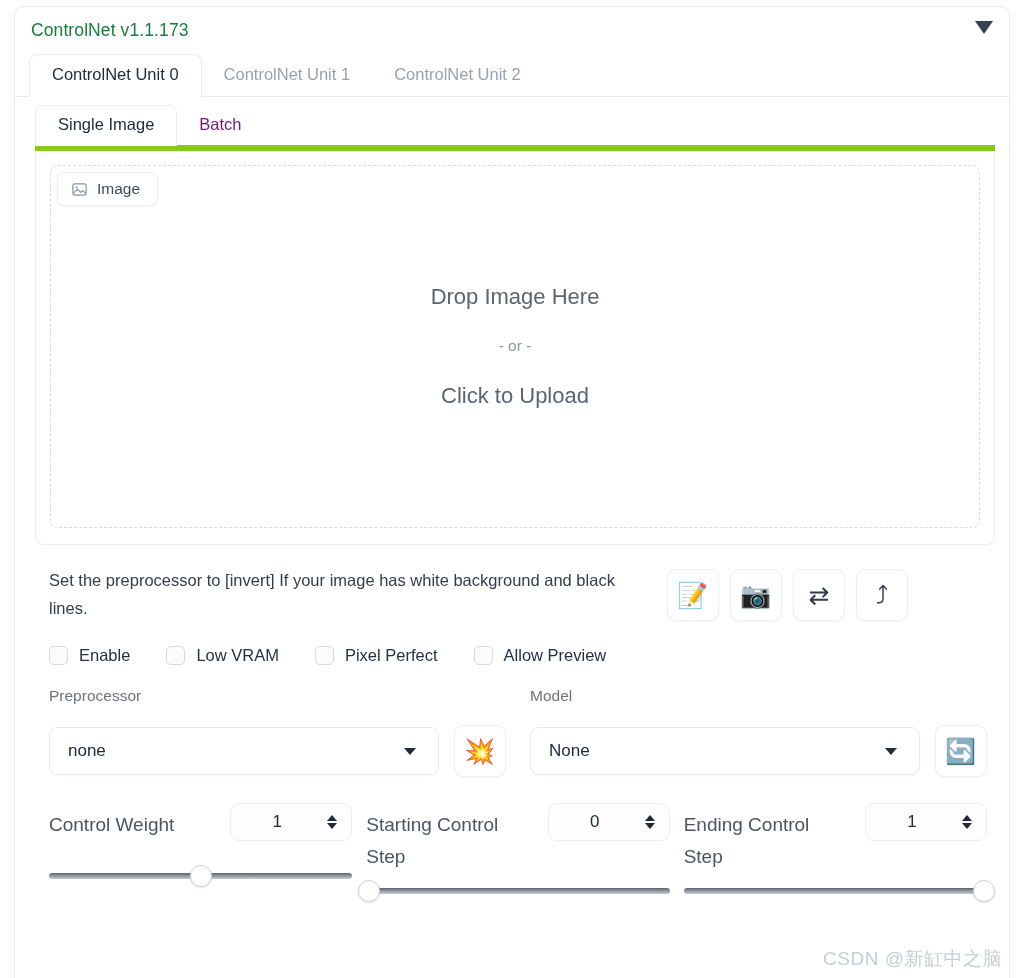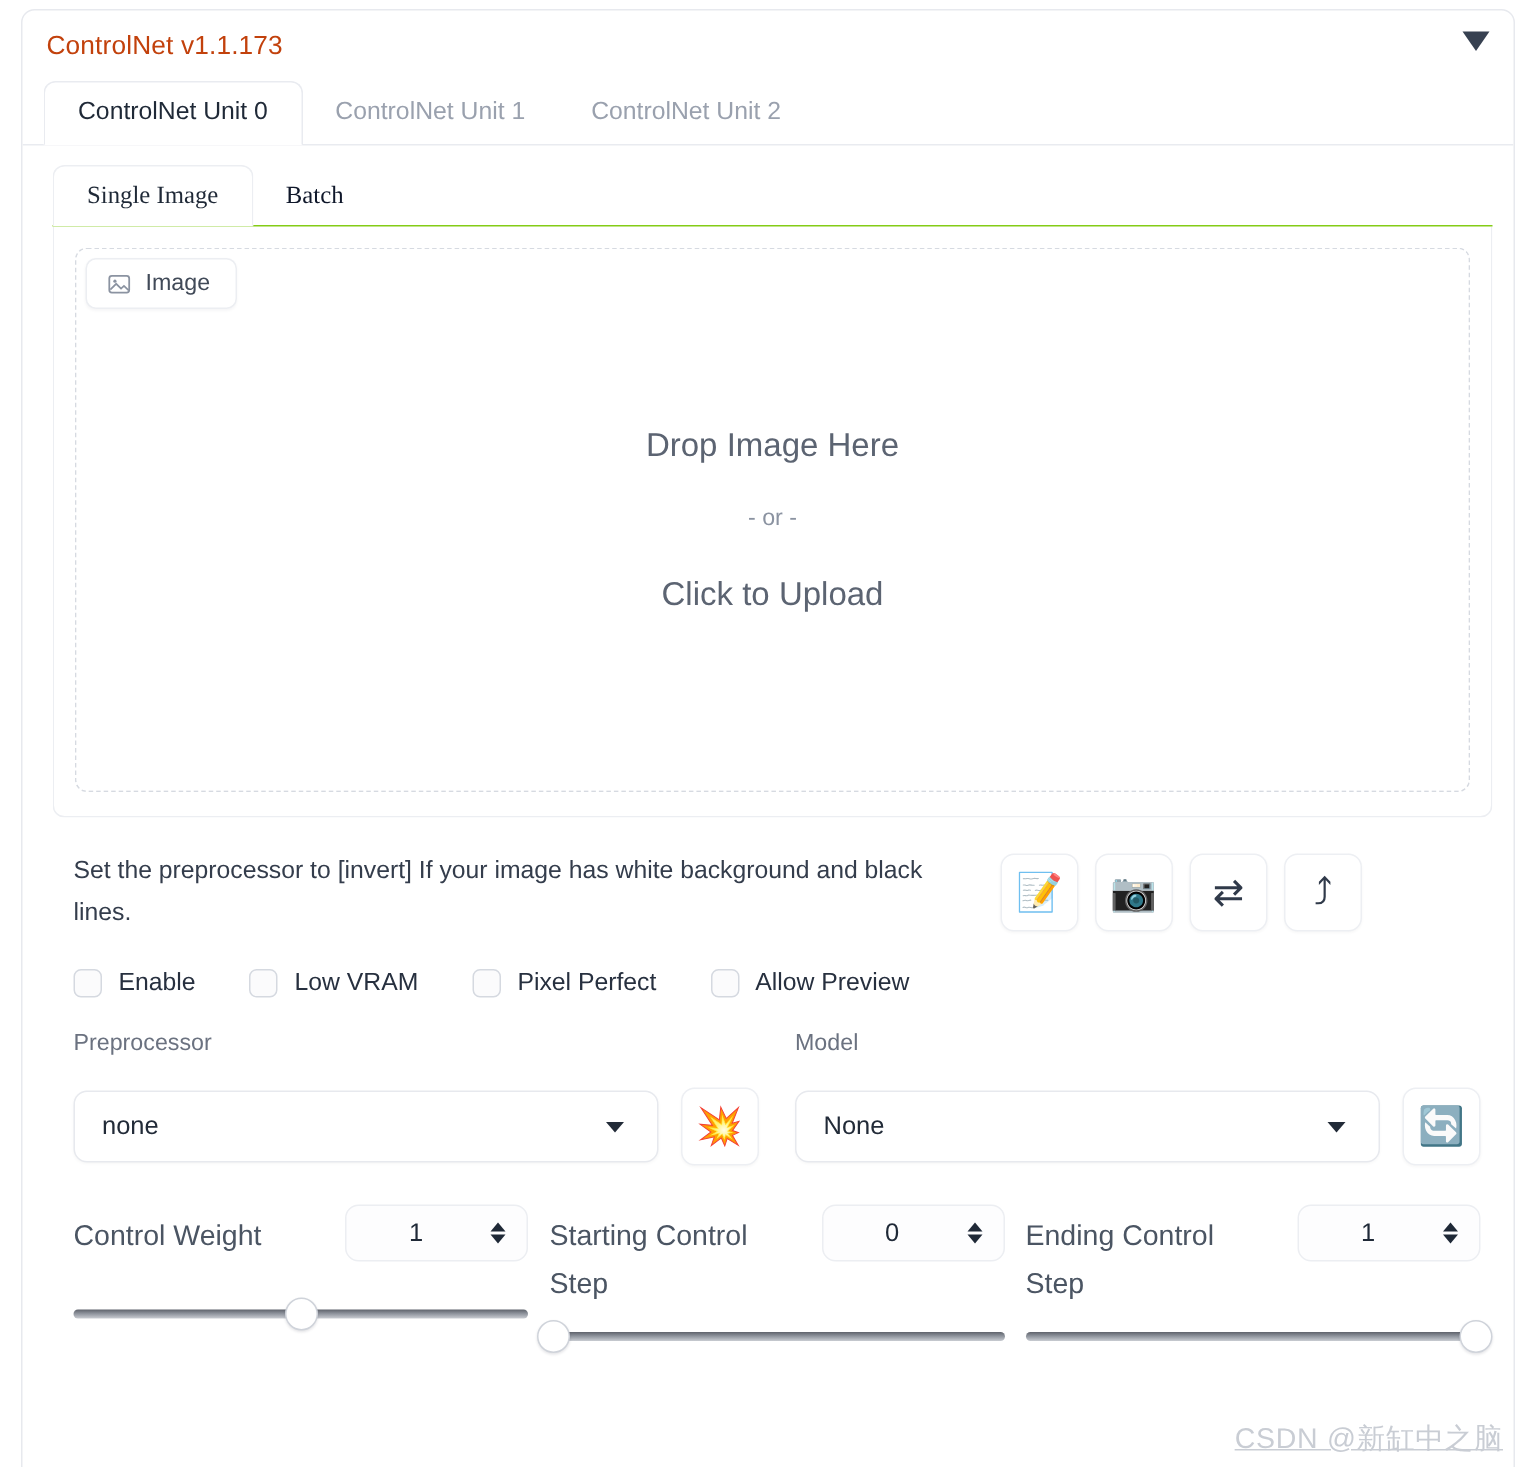--- a/index.html
+++ b/index.html
@@ -22,21 +22,21 @@
   }
 
   .panel-header {
     height: 46px;
     display: flex; align-items: center;
     padding: 0 16px 0 16px;
     position: relative;
   }
   .panel-title {
     font-size: 17.5px;
-    color: #c2410c;
+    color: #15803d;
     letter-spacing: .1px;
   }
   .collapse-caret {
     position: absolute;
     right: 16px; top: 14px;
     width: 0; height: 0;
     border-left: 9px solid transparent;
     border-right: 9px solid transparent;
     border-top: 13px solid #374151;
     cursor: pointer;
@@ -73,28 +73,27 @@
   }
 
   
   .inner-wrap {
     padding: 12px 14px 0 20px;
   }
   .tabrow2 {
     display: flex;
     align-items: flex-end;
     position: relative;
-    border-bottom: 1px solid #84cc16;
+    border-bottom: 6px solid #84cc16;
     height: 42px;
-    font-family: Liberation Serif, serif;
   }
   .tab2 {
     padding: 9px 22px 10px 22px;
     font-size: 16.5px;
-    color: #0f172a;
+    color: #701a75;
     cursor: pointer;
     line-height: 1.2;
     white-space: nowrap;
   }
   .tab2.active {
     color: #1f2937;
     background: #ffffff;
     border: 1px solid #eceef2;
     border-bottom: 1px solid #ffffff;
     border-radius: 8px 8px 0 0;
@@ -330,21 +329,20 @@
 
   
   .watermark {
     position: absolute;
     right: 22px; bottom: 6px;
     font-size: 19px;
     color: #c9cdd4;
     letter-spacing: .5px;
     white-space: nowrap;
     pointer-events: none;
-    text-decoration: underline;
   }
 </style>
 </head>
 <body>
 
 <div class="panel">
 
   <div class="panel-header">
     <div class="panel-title">ControlNet v1.1.173</div>
     <div class="collapse-caret"></div>

